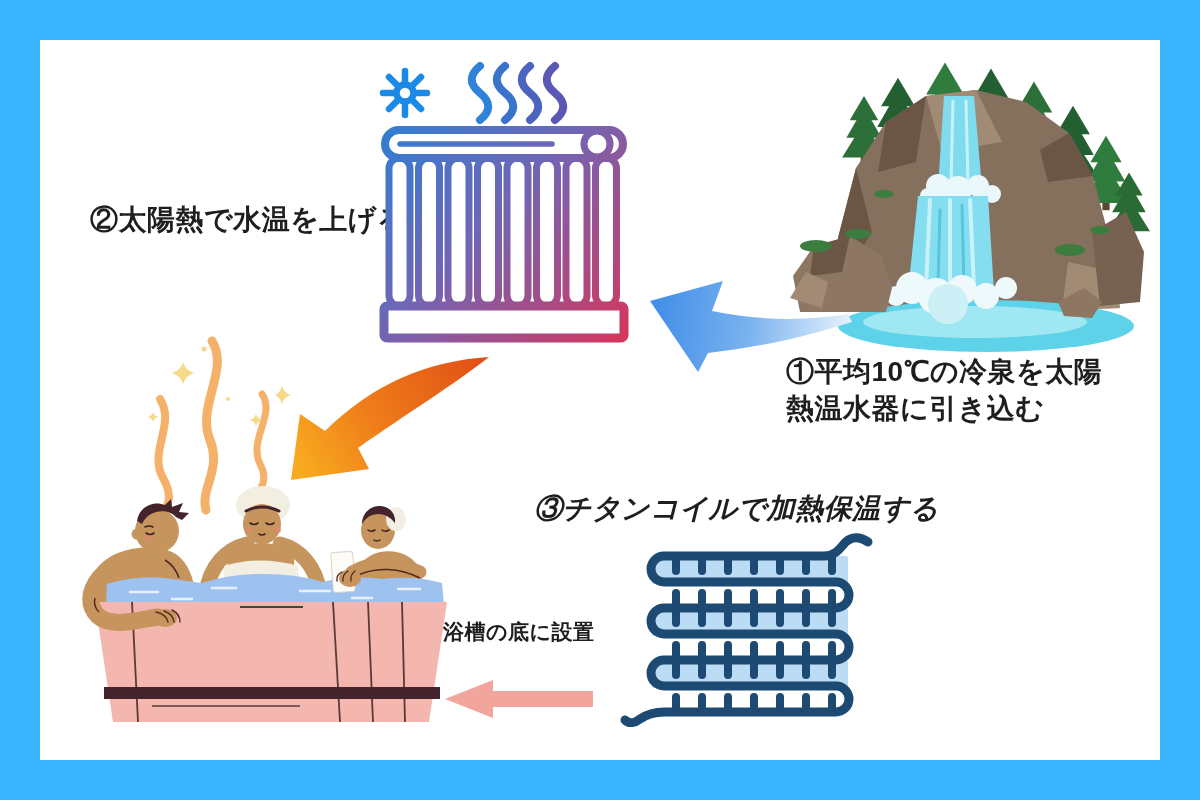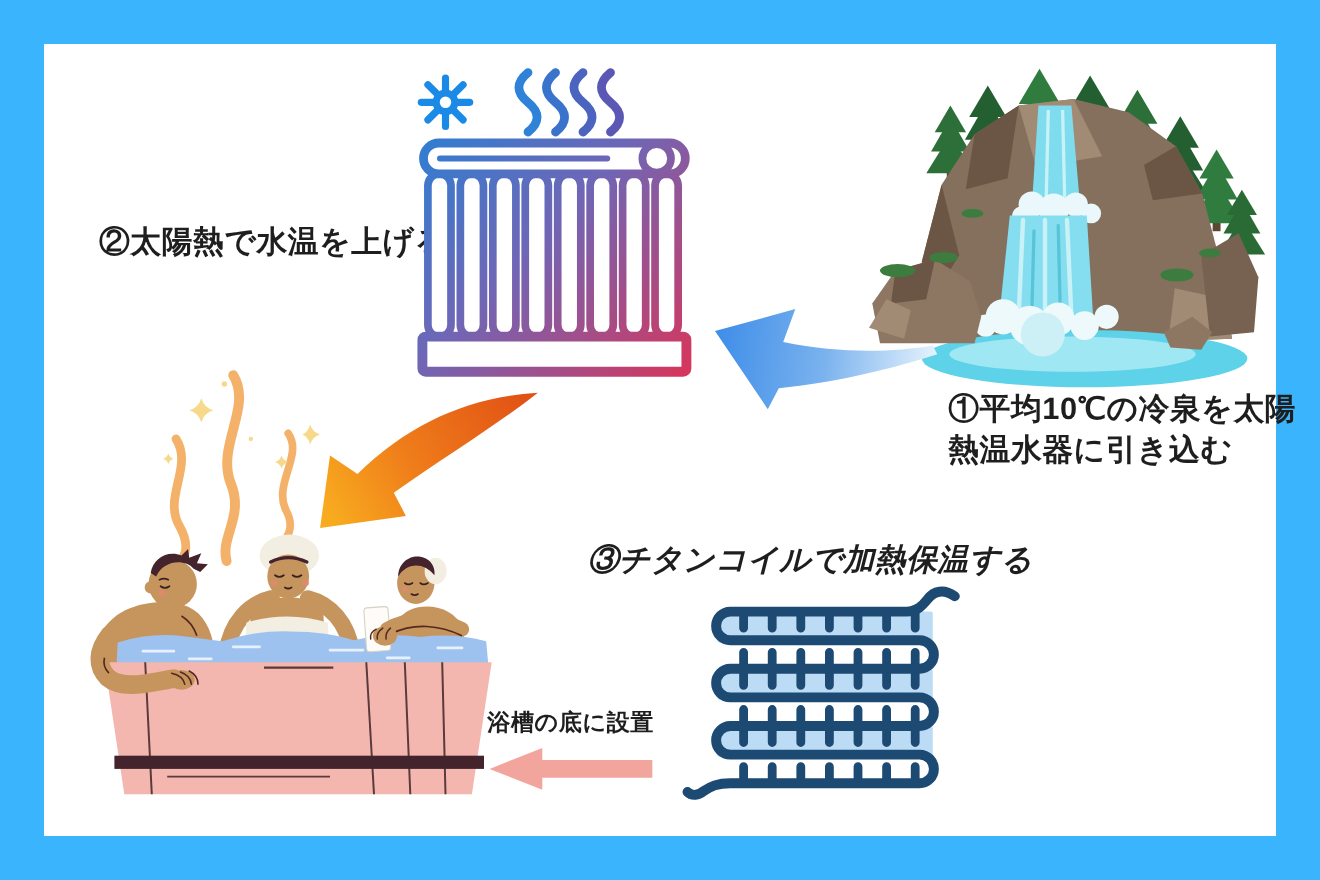--- a/index.html
+++ b/index.html
@@ -167,21 +167,21 @@
       <stop offset="1" stop-color="#e6f3fd"></stop>
     </linearGradient>
   </defs>
   <path d="M 650 301 L 723 281 L 712 311
            C 766 322 812 320 848 314
            L 852 322
            C 814 334 770 346 708 353
            L 698 372 Z" fill="url(#gradBlueArr)"></path>
 </svg>
 
-<div class="abs step-label wrap" style="left:862px;top:353px;">①平均10℃の冷泉を太陽熱温水器に引き込む</div>
+<div class="abs step-label wrap" style="left:786px;top:353px;">①平均10℃の冷泉を太陽熱温水器に引き込む</div>
 
 <svg class="abs" style="left:270px;top:340px;" width="230" height="145" viewBox="270 340 230 145">
   <defs>
     <linearGradient id="gradOrangeArr" gradientUnits="userSpaceOnUse" x1="489" y1="357" x2="300" y2="470">
       <stop offset="0" stop-color="#e04e15"></stop>
       <stop offset="0.6" stop-color="#ef7d1a"></stop>
       <stop offset="1" stop-color="#f8ab1f"></stop>
     </linearGradient>
   </defs>
   <path d="M 489 357
@@ -304,17 +304,17 @@
            L 836 582 A 13 13 0 0 1 836 608
            L 664 608 A 13 13 0 0 0 664 634
            L 836 634 A 13 13 0 0 1 836 660
            L 664 660 A 13 13 0 0 0 664 686
            L 836 686 A 13 13 0 0 1 836 712
            L 664 712
            C 652 712 646 715 640 719
            C 635 723 629 724 625 720" fill="none" stroke="#1d4a73" stroke-width="9" stroke-linecap="round" stroke-linejoin="round"></path>
 </svg>
 
-<div class="abs note-label" style="left:443px;top:643px;font-family:Liberation Mono, monospace;">浴槽の底に設置</div>
+<div class="abs note-label" style="left:443px;top:618px;font-family:Liberation Mono, monospace;">浴槽の底に設置</div>
 
 <svg class="abs" style="left:443px;top:678px;" width="152" height="42" viewBox="0 0 152 42">
   <polygon points="2,21 50,2 50,13 150,13 150,29 50,29 50,40" fill="#f2a59d"></polygon>
 </svg>
 
 </body></html>

